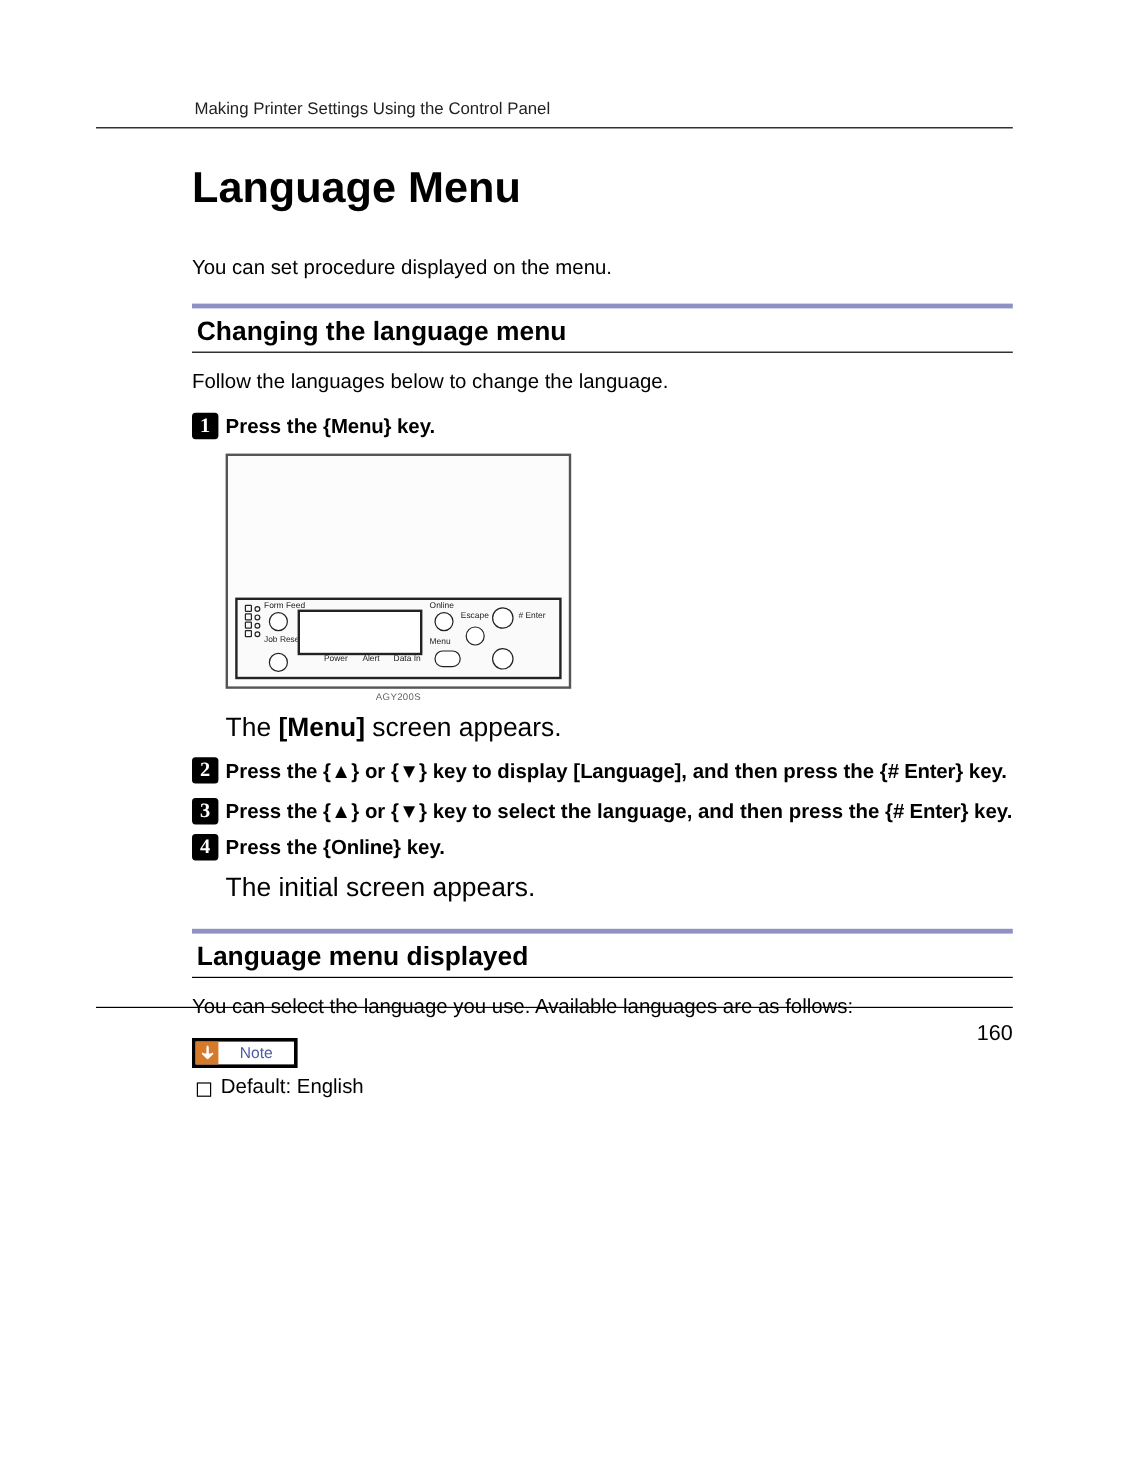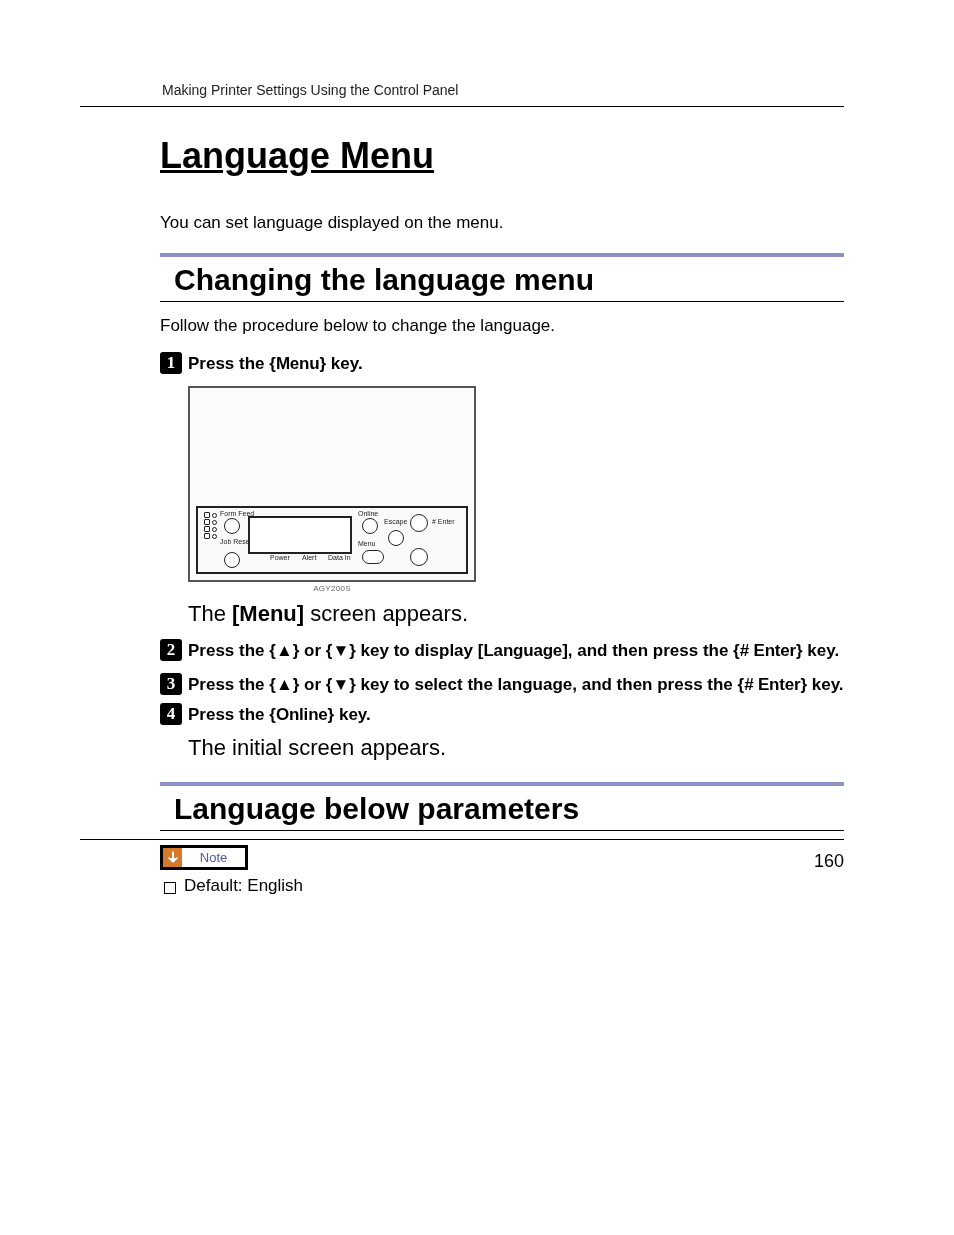--- a/index.html
+++ b/index.html
@@ -26,37 +26,36 @@
   .head-rule {
     border: none;
     border-top: 1px solid #000;
     margin: 0 0 28px -80px;
   }
   .title {
     font-family: "Trebuchet MS", "Verdana", "Arial Rounded MT Bold", sans-serif;
     font-weight: bold;
     font-size: 36px;
     margin: 10px 0 34px 0;
-    text-decoration: underline;
   }
   .body-text {
     font-size: 17px;
     line-height: 1.4;
     margin: 0 0 14px 0;
   }
   .section-rule {
     height: 4px;
     background: #8f90c5;
     margin: 18px 0 6px 0;
   }
   .section-heading {
     font-family: Arial, Helvetica, sans-serif;
     font-weight: bold;
-    font-size: 30px;
-    margin: 6px 0 4px 14px;
+    font-size: 22px;
+    margin: 6px 0 4px 4px;
   }
   .section-underline {
     border: none;
     border-top: 1px solid #000;
     margin: 4px 0 12px 0;
   }
   .step {
     display: flex;
     align-items: flex-start;
     margin: 6px 0 2px 0;
@@ -196,26 +195,26 @@
 </head>
 <body>
 
 <div class="page">
 
   <div class="running-head">Making Printer Settings Using the Control Panel</div>
   <hr class="head-rule">
 
   <h1 class="title">Language Menu</h1>
 
-  <p class="body-text">You can set language displayed on the menu.</p>
+  <p class="body-text">You can set procedure displayed on the menu.</p>
 
   <div class="section-rule"></div>
   <div class="section-heading">Changing the language menu</div>
   <hr class="section-underline">
-  <p class="body-text">Follow the procedure below to change the language.</p>
+  <p class="body-text">Follow the languages below to change the language.</p>
 
   <div class="step">
     <div class="step-num">1</div>
     <div class="step-text">
       <span>Press the </span><span class="bracket">{</span><span class="key">Menu</span><span class="bracket">}</span><span> key.</span>
     </div>
   </div>
 
   <div class="panel-wrap">
     <div class="panel-frame">
@@ -285,23 +284,24 @@
 
   <div class="step">
     <div class="step-num">4</div>
     <div class="step-text">
       <span>Press the </span><span class="bracket">{</span><span class="key">Online</span><span class="bracket">}</span><span> key.</span>
     </div>
   </div>
   <p class="step-followup">The initial screen appears.</p>
 
   <div class="section-rule"></div>
-  <div class="section-heading">Language below parameters</div>
+  <div class="section-heading">Language menu displayed</div>
   <hr class="section-underline">
 
+  <p class="body-text">You can select the language you use. Available languages are as follows:</p>
 
   <div class="note-badge">
     <div class="icon">
       <svg width="12" height="12" viewBox="0 0 12 12">
           <path d="M6 1 L6 8 M6 11 L2 7 M6 11 L10 7 M6 11 L6 7" stroke="#fff" stroke-width="1.6" fill="none" stroke-linecap="round"></path>
           <path d="M6 2 L6 8" stroke="#fff" stroke-width="1.6"></path>
           <polygon points="6,11 2.5,7 9.5,7" fill="#fff"></polygon>
         </svg>
     </div>
     <div class="text">Note</div>

